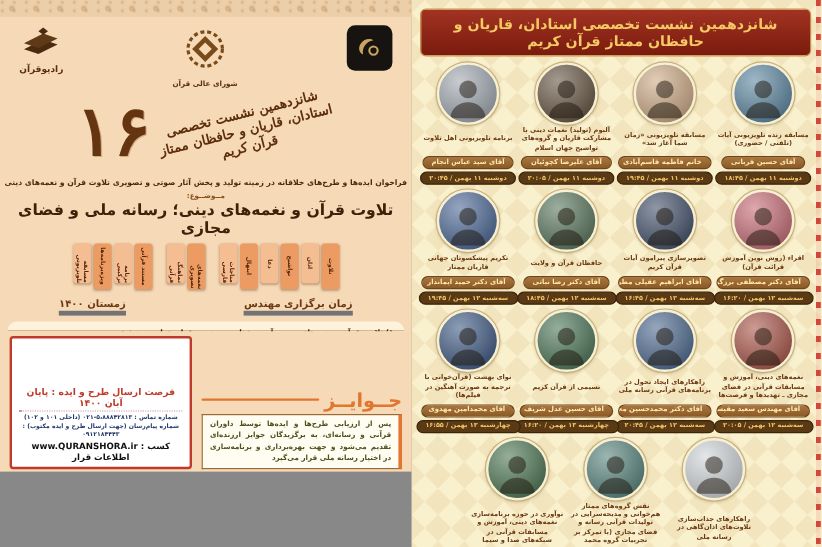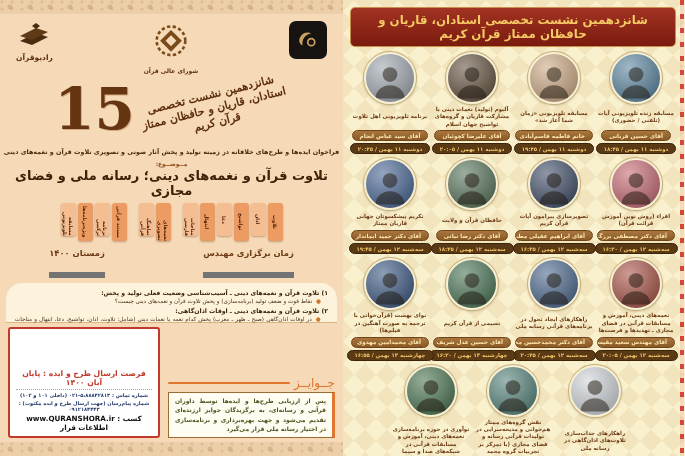--- a/index.html
+++ b/index.html
@@ -1,20 +1,20 @@
 <!DOCTYPE html>
 <html lang="fa"><head>
 <meta charset="utf-8">
 <style>
   html,body{margin:0;padding:0;background:#888;}
   *{box-sizing:border-box;}
   #stage{width:685px;height:456px;display:flex;overflow:hidden;font-family:"DejaVu Sans",sans-serif;}
 
   
-  .lp{width:343px;height:456px;background:#f6d9b6;position:relative;overflow:hidden;display:flex;flex-direction:column;direction:rtl;}
+  .lp{width:343px;height:393px;background:#f6d9b6;position:relative;overflow:hidden;display:flex;flex-direction:column;direction:rtl;}
   .lp-band{height:14px;background:
       radial-gradient(circle at 10px 7px, rgba(180,130,80,.35) 2px, transparent 3px),
       radial-gradient(circle at 2px 2px, rgba(180,130,80,.25) 1px, transparent 2px),
       #eccfa8;background-size:20px 14px,10px 7px;flex:none;}
   .lp-band.bottom{margin-top:auto;}
   .lp-header{display:flex;justify-content:space-between;align-items:flex-start;padding:7px 16px 0;flex:none;}
   .logo-col{display:flex;flex-direction:column;align-items:center;gap:2px;}
   .logo-black{width:38px;height:38px;background:#171310;border-radius:7px;display:flex;align-items:center;justify-content:center;}
   .logo-black svg{width:26px;height:26px;}
   .emblem{width:44px;height:44px;}
@@ -31,32 +31,32 @@
   .lp-topic{font-size:13px;font-weight:bold;color:#3d2108;text-align:center;margin-top:1px;flex:none;}
 
   .chips{display:flex;justify-content:center;align-items:flex-start;gap:12px;margin-top:5px;flex:none;}
   .chip-group{display:flex;gap:2px;align-items:flex-start;}
   .chip{writing-mode:vertical-rl;width:15px;height:38px;display:flex;align-items:center;justify-content:center;
         background:#ec9c62;border-radius:3px;color:#53250a;font-weight:bold;font-size:5px;
         box-shadow:0 1px 2px rgba(90,50,20,.35);}
   .chip:nth-child(even){background:#f4bd92;height:33px;}
 
   .schedule{display:flex;justify-content:space-around;margin-top:7px;flex:none;font-size:8.4px;font-weight:bold;color:#6b3a14;}
-  .schedule span{border-bottom:6px solid #737373;padding-bottom:14px;}
+  .schedule span{border-bottom:4px solid #737373;padding-bottom:1px;}
 
   .lp-body{background:#fdf2dc;border-radius:16px 16px 0 0;margin:5px 6px 0;padding:5px 9px 3px;flex:1;overflow:hidden;
            box-shadow:0 -1px 0 #d9b684 inset;}
   .sec-title{font-size:6.2px;font-weight:bold;color:#3a2409;line-height:1.5;}
   .bullet{font-size:5.7px;color:#4a3318;line-height:1.5;padding-right:7px;text-align:justify;}
   .bullet .mk{color:#cf7a2d;margin-left:2px;}
 
   .lp-bottom{display:flex;gap:8px;align-items:flex-end;margin:4px 8px 4px;flex:none;}
   .prizes{flex:1;}
   .prizes-head{display:flex;align-items:center;gap:4px;}
-  .prizes-title{color:#e0762f;font-weight:normal;font-size:12px;}
+  .prizes-title{color:#e0762f;font-weight:bold;font-size:16px;}
   .prizes-rule{flex:1;height:2px;background:#e0762f;border-radius:1px;}
   .prizes-box{border:1px solid #9c6b33;border-right:3px solid #e0762f;background:#fffdf2;padding:3px 6px;margin-top:2px;
               font-size:6px;font-weight:bold;color:#4c531f;line-height:1.6;text-align:justify;}
   .deadline{width:152px;border:2px solid #c0392b;background:#fff;border-radius:3px;padding:4px 6px;text-align:center;flex:none;}
   .dl-title{color:#c0392b;font-weight:bold;font-size:7.7px;border-bottom:1px dotted #c99;padding-bottom:2px;margin-top:36px;}
   .dl-line{font-size:5.1px;color:#22386b;margin-top:2px;font-weight:bold;}
   .dl-web{font-size:7.2px;font-weight:bold;color:#101010;margin-top:2px;direction:ltr;}
 
   
   .rp{width:342px;height:456px;direction:rtl;padding:7px 9px 5px 7px;display:flex;flex-direction:column;position:relative;overflow:hidden;
@@ -113,21 +113,21 @@
           <path d="M4 20 L20 12 L32 16 L16 24 Z" fill="#4a2b10"></path>
           <path d="M4 15 L20 7 L32 11 L16 19 Z" fill="#5f3a16"></path>
           <path d="M20 2 l4 3 -4 3 -4 -3 z" fill="#4a2b10"></path>
         </svg>
         <div class="logo-cap big">رادیوقرآن</div>
       </div>
     </div>
 
     <div class="lp-callig">
       <div class="callig-text">شانزدهمین نشست تخصصی استادان، قاریان و حافظان ممتاز قرآن کریم</div>
-      <div class="big16">15</div>
+      <div class="big16">۱۶</div>
     </div>
 
     <div class="lp-callout">فراخوان ایده‌ها و طرح‌های خلاقانه در زمینه تولید و پخش آثار صوتی و تصویری تلاوت قرآن و نغمه‌های دینی</div>
     <div class="lp-mawzu">مــوضــوع:</div>
     <div class="lp-topic">تلاوت قرآن و نغمه‌های دینی؛ رسانه ملی و فضای مجازی</div>
 
     <div class="chips">
         <div class="chip-group">
           <div class="chip">تلاوت</div>
           <div class="chip">اذان</div>

